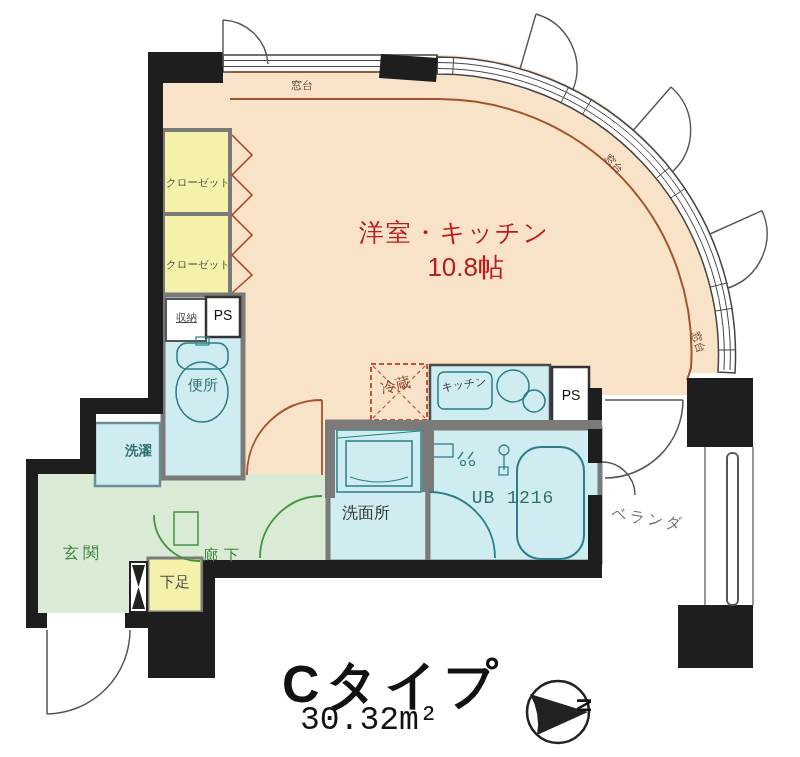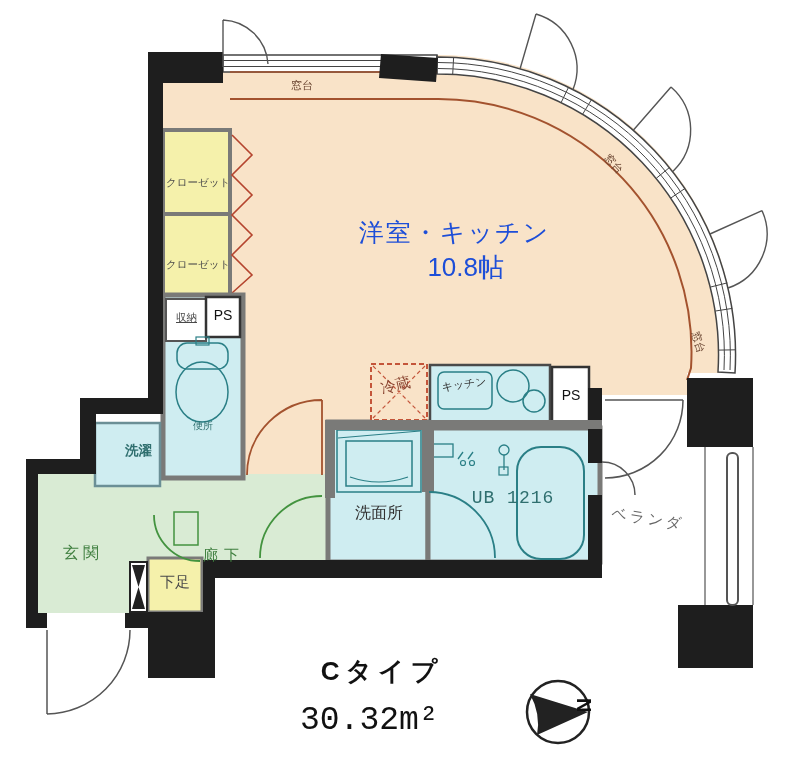--- a/index.html
+++ b/index.html
@@ -1,20 +1,20 @@
 <!DOCTYPE html>
 <html><head>
 <meta charset="utf-8">
 <style>
   html,body{margin:0;padding:0;background:#fff;}
   #stage{position:relative;width:800px;height:757px;background:#ffffff;overflow:hidden;
          font-family:"Liberation Sans","DejaVu Sans",sans-serif;}
   #plan-svg{position:absolute;left:0;top:0;}
   .lbl{position:absolute;white-space:nowrap;line-height:1;transform-origin:left top;}
-  .c-dark{color:#4a4a4a;} .c-ink{color:#1d4ed8;} .c-teal{color:#2f6f6f;}
+  .c-dark{color:#4a4a4a;} .c-ink{color:#b91c1c;} .c-teal{color:#2f6f6f;}
   .c-green{color:#3f7f3f;} .c-brown{color:#6b4632;} .c-red{color:#8a4531;}
   .c-gray{color:#666;} .c-black{color:#111;}
 </style>
 </head>
 <body>
 
 <div id="stage">
 
 <svg id="plan-svg" width="800" height="757" viewBox="0 0 800 757">
 
@@ -115,34 +115,34 @@
   <path d="M602,462 A33,33 0 0 1 635,495" fill="none" stroke="#555" stroke-width="1.5"></path>
 
   <circle cx="558" cy="712" r="31" fill="#ffffff" stroke="#222" stroke-width="2.5"></circle>
   <path d="M530,694 L588,712 L537,735 Q541,714 530,694 Z" fill="#222"></path>
 </svg>
 
 <div class="lbl c-dark" style="left:166px;top:177px;width:62px;text-align:center;font-size:10.5px;">クローゼット</div>
 <div class="lbl c-dark" style="left:166px;top:259px;width:62px;text-align:center;font-size:10.5px;">クローゼット</div>
 <div class="lbl c-dark" style="left:168px;top:312px;width:37px;text-align:center;font-size:10.5px;text-decoration:underline;">収納</div>
 <div class="lbl c-black" style="left:207px;top:308px;width:32px;text-align:center;font-size:14px;">PS</div>
-<div class="lbl c-teal" style="left:176px;top:377px;width:54px;text-align:center;font-size:10px;margin-top:44px;">便所</div>
+<div class="lbl c-teal" style="left:176px;top:377px;width:54px;text-align:center;font-size:15px;">便所</div>
 <div class="lbl c-teal" style="left:108px;top:444px;width:44px;text-align:right;font-size:13.5px;font-weight:bold;">洗濯</div>
 <div class="lbl c-teal" style="left:144px;top:447px;font-size:9px;">○</div>
 <div class="lbl c-green" style="left:54px;top:545px;width:58px;text-align:center;font-size:16px;letter-spacing:4px;">玄関</div>
 <div class="lbl c-green" style="left:196px;top:505px;width:56px;text-align:center;font-size:15px;letter-spacing:6px;margin-top:42px;">廊下</div>
 <div class="lbl c-dark" style="left:153px;top:574px;width:44px;text-align:center;font-size:15px;">下足</div>
 <div class="lbl c-ink" style="left:352px;top:220px;width:205px;text-align:center;font-size:25px;letter-spacing:2px;">洋室・キッチン</div>
 <div class="lbl c-ink" style="left:394px;top:254px;width:110px;text-align:right;font-size:26px;">10.8帖</div>
 <div class="lbl c-red" style="left:379px;top:381px;font-size:15px;transform:rotate(-14deg);">冷蔵</div>
 <div class="lbl" style="left:441px;top:382px;font-size:11px;color:#333;transform:rotate(-8deg);">キッチン</div>
 <div class="lbl c-black" style="left:556px;top:388px;width:30px;text-align:center;font-size:14px;">PS</div>
-<div class="lbl" style="left:334px;top:505px;width:90px;text-align:center;font-size:16px;color:#333;">洗面所</div>
+<div class="lbl" style="left:342px;top:505px;width:90px;text-align:left;font-size:16px;color:#333;">洗面所</div>
 <div class="lbl c-teal" style="left:468px;top:489px;width:90px;text-align:center;font-size:18px;letter-spacing:1px;font-family:Liberation Mono, monospace;">UB 1216</div>
 <div class="lbl c-gray" style="left:613px;top:505px;font-size:15px;letter-spacing:3px;transform:rotate(9deg);">ベランダ</div>
 <div class="lbl c-brown" style="left:291px;top:80px;font-size:11px;">窓台</div>
 <div class="lbl c-brown" style="left:610px;top:152px;font-size:11px;transform:rotate(47deg);">窓台</div>
 <div class="lbl c-brown" style="left:700px;top:330px;font-size:11px;transform:rotate(72deg);">窓台</div>
-<div class="lbl c-black" style="left:282px;top:658px;width:200px;text-align:center;font-size:26px;font-weight:bold;letter-spacing:6px;">Cタイプ</div>
+<div class="lbl c-black" style="left:282px;top:658px;width:200px;text-align:center;font-size:52px;font-weight:bold;letter-spacing:6px;">Cタイプ</div>
 <div class="lbl c-black" style="left:300px;top:704px;width:180px;text-align:left;font-size:33px;font-family:Liberation Mono, monospace;">30.32m²</div>
 <div class="lbl c-black" style="left:594px;top:698px;font-size:20px;font-weight:bold;transform:rotate(90deg);">N</div>
 
 </div>
 
 </body></html>

